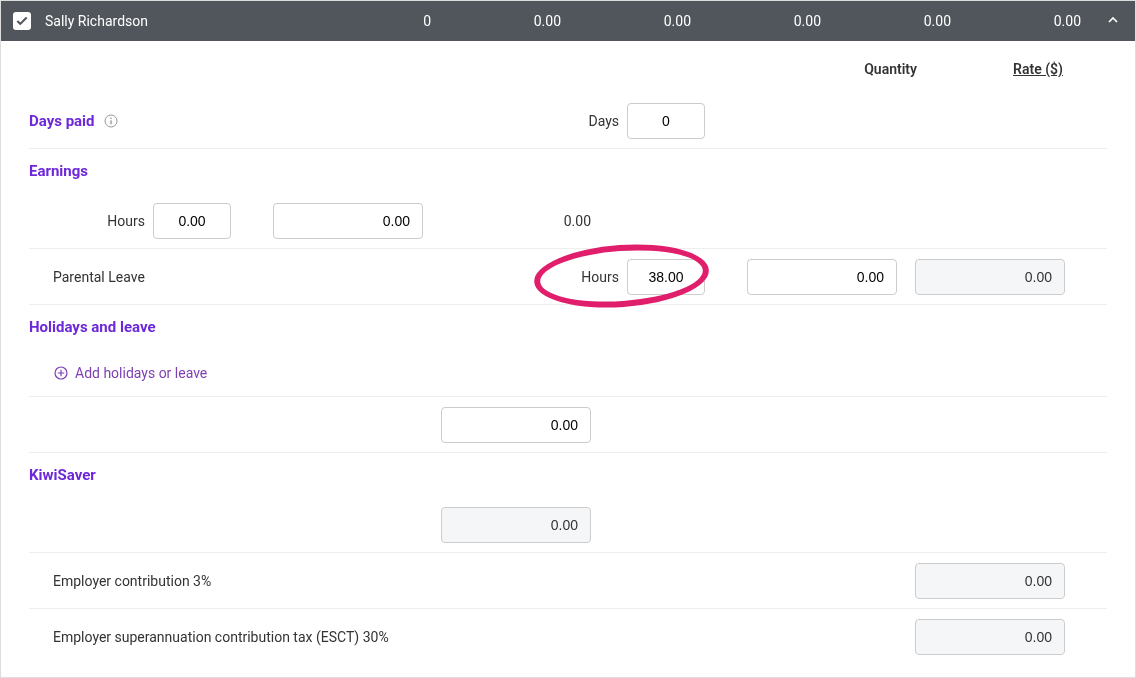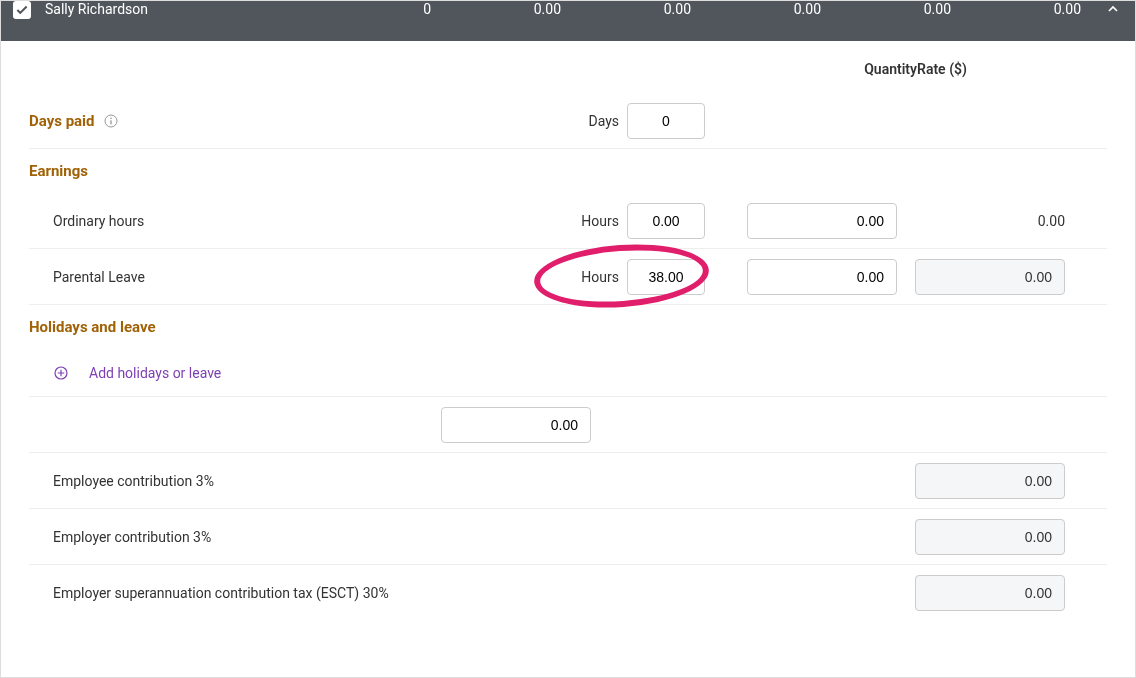--- a/index.html
+++ b/index.html
@@ -9,21 +9,21 @@
       color: #333;
       background: #fff;
       width: 1136px;
       height: 678px;
       overflow: hidden;
       border: 1px solid #ddd;
     }
 
     .header-row {
       display: flex;
-      align-items: flex-start;
+      align-items: center;
       background: #51565c;
       color: #fff;
       height: 40px;
       padding: 0 14px 0 8px;
     }
     .header-row .checkbox-wrap {
       width: 26px;
       display:flex;
       align-items:center;
       justify-content:center;
@@ -77,21 +77,21 @@
 
     .row-label {
       flex: 1;
       display: flex;
       align-items: center;
       gap: 8px;
     }
     .section-heading {
       font-weight: 700;
       font-size: 15px;
-      color: #a16207;
+      color: #6d28d9;
     }
 
     .unit-label {
       font-size: 14px;
       color: #333;
       margin-right: 8px;
       display: inline-block;
       text-align: right;
       margin-left: 8px;
     }
@@ -143,21 +143,21 @@
       color: #333;
     }
     .amount-text {
       font-size: 14px;
     }
 
     .add-link {
       color: #7d3fb3;
       display: flex;
       align-items: center;
-      gap: 20px;
+      gap: 6px;
       cursor: pointer;
       padding: 8px 0;
     }
 
     .highlight-ring {
       position: absolute;
       border: 6px solid #e01e6b;
       border-radius: 50%;
       width: 175px;
       height: 62px;
@@ -191,21 +191,21 @@
         <path fill="none" stroke="#fff" stroke-width="2.5" d="M6 15l6-6 6 6"></path>
       </svg>
   </div>
 </div>
 
 <div class="body">
 
   <div class="cols-header">
     <div class="label-area"></div>
     <div class="col">Quantity</div>
-    <div class="col" style="text-align:left;padding-right:44px;">Rate ($)</div>
+    <div class="col" style="text-align:right;padding-right:44px;text-decoration:underline;">Rate ($)</div>
   </div>
 
   <div class="section-row">
     <div class="row-label">
       <span class="section-heading">Days paid</span>
       <svg width="16" height="16" viewBox="0 0 24 24">
           <circle cx="12" cy="12" r="9" fill="none" stroke="#999" stroke-width="1.5"></circle>
           <circle cx="12" cy="8" r="1.2" fill="#999"></circle>
           <rect x="11" y="11" width="2" height="6" fill="#999"></rect>
         </svg>
@@ -221,23 +221,20 @@
   <div class="section-row no-border" style="min-height:44px;">
     <div class="row-label">
       <span class="section-heading">Earnings</span>
     </div>
     <div class="col-qty"></div>
       <div class="col-rate"></div>
       <div class="col-amount"></div>
   </div>
 
   <div class="section-row sub">
-    <div class="row-label">
-      <span>Ordinary hours</span>
-    </div>
     <div class="col-qty">
       <span class="unit-label">Hours</span>
       <input class="field-sm" value="0.00" style="">
     </div>
     <div class="col-rate">
       <input class="field-md" value="0.00" style="">
     </div>
     <div class="col-amount">
       <span class="amount-text">0.00</span>
     </div>
@@ -286,25 +283,30 @@
 
 
   <div class="section-row sub">
     <div class="col-qty"></div>
       <div class="col-rate"></div>
     <div class="col-amount">
       <input class="field-md" value="0.00" style="">
     </div>
   </div>
 
+  <div class="section-row no-border" style="min-height:44px;">
+    <div class="row-label">
+      <span class="section-heading">KiwiSaver</span>
+    </div>
+    <div class="col-qty"></div>
+      <div class="col-rate"></div>
+      <div class="col-amount"></div>
+  </div>
 
   <div class="section-row sub">
-    <div class="row-label">
-      <span>Employee contribution 3%</span>
-    </div>
     <div class="col-qty"></div>
       <div class="col-rate"></div>
     <div class="col-amount">
       <input class="field-md readonly" readonly="" value="0.00" style="">
     </div>
   </div>
 
   <div class="section-row sub">
     <div class="row-label">
       <span>Employer contribution 3%</span>

